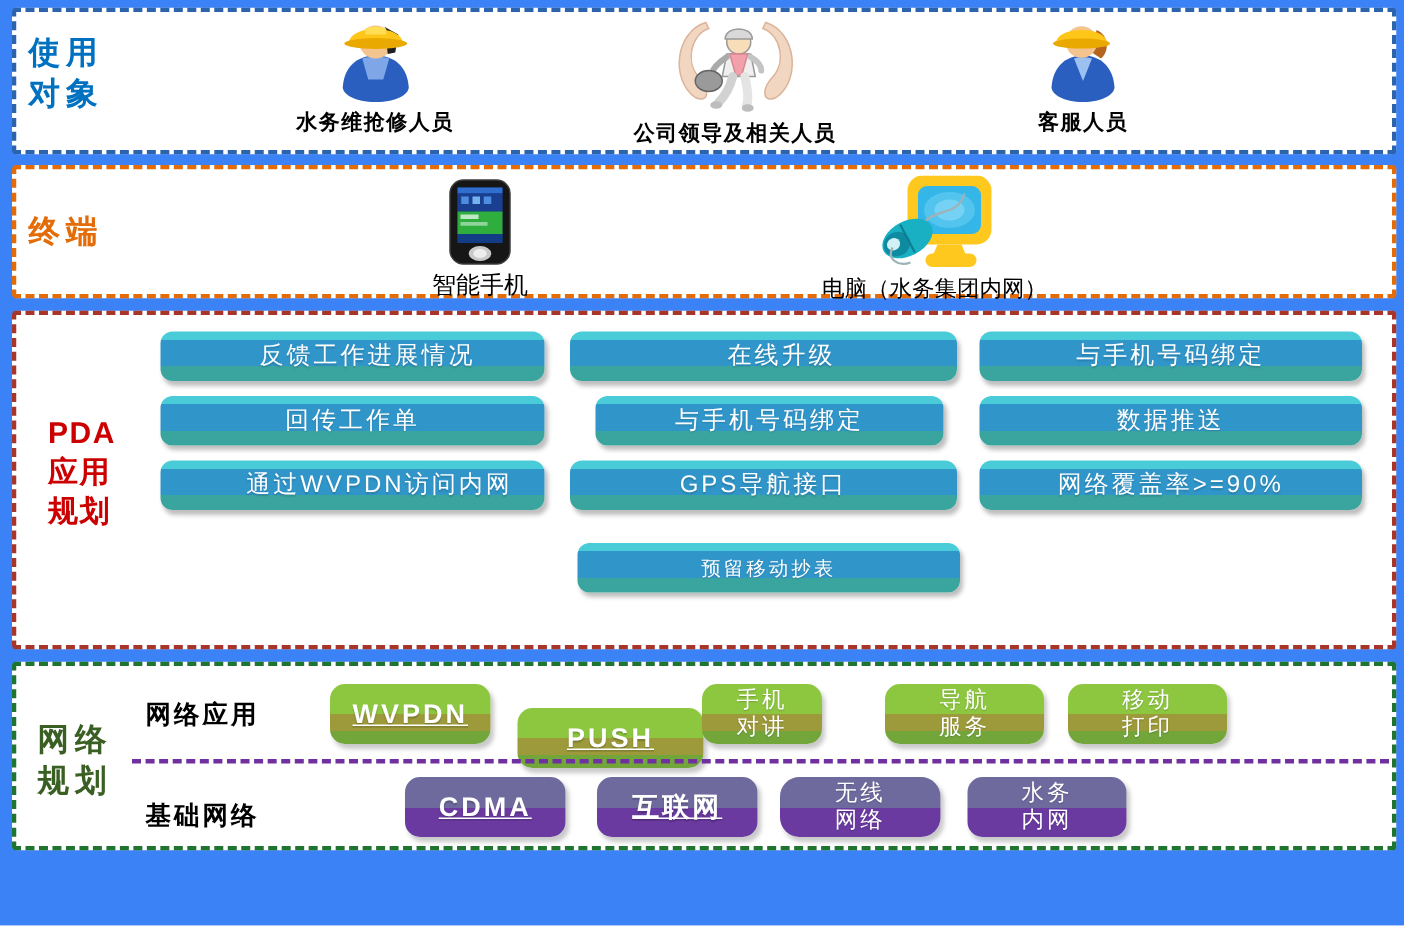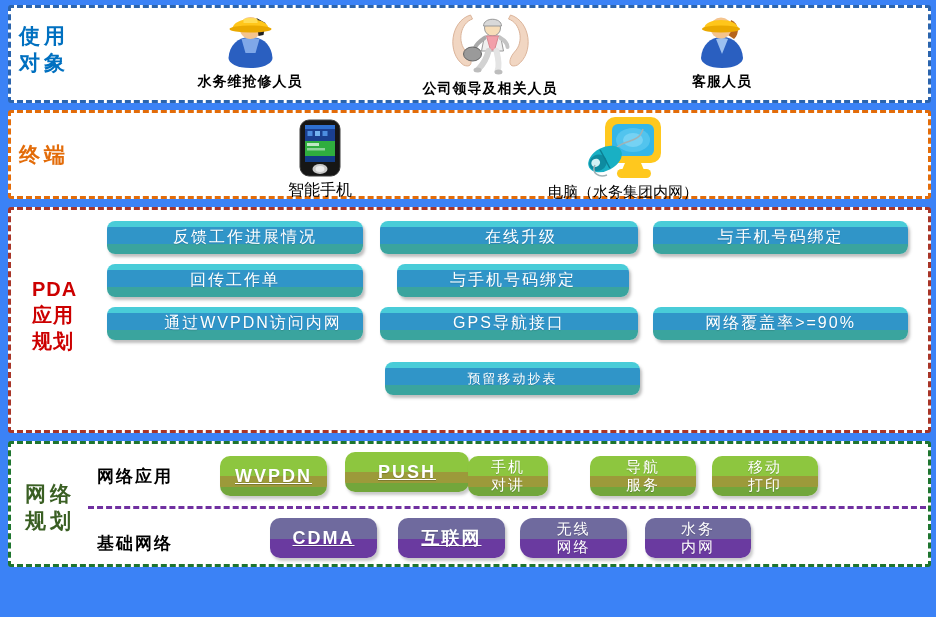--- a/index.html
+++ b/index.html
@@ -153,40 +153,41 @@
       <div>应用</div>
       <div>规划</div>
     </div>
 
     <div class="pill" style="left:96px; top:11px; width:256px;height:33px;padding-left:20px;">反馈工作进展情况</div>
     <div class="pill" style="left:369px;top:11px; width:258px;height:33px;padding-left:24px;">在线升级</div>
     <div class="pill" style="left:642px;top:11px; width:255px;height:33px;">与手机号码绑定</div>
 
     <div class="pill" style="left:96px; top:54px; width:256px;height:33px;">回传工作单</div>
     <div class="pill" style="left:386px;top:54px; width:232px;height:33px;">与手机号码绑定</div>
+    <div class="pill" style="left:642px;top:54px; width:255px;height:33px;">数据推送</div>
 
     <div class="pill" style="left:96px; top:97px; width:256px;height:33px;padding-left:36px;">通过WVPDN访问内网</div>
     <div class="pill" style="left:369px;top:97px; width:258px;height:33px;">GPS导航接口</div>
     <div class="pill" style="left:642px;top:97px; width:255px;height:33px;">网络覆盖率&gt;=90%</div>
 
     <div class="pill small" style="left:374px;top:152px;width:255px;height:33px;">预留移动抄表</div>
   </div>
 
   <div class="sec sec-net">
     <div class="sec-title t-net">
       <div>网络</div>
       <div>规划</div>
     </div>
 
     <div class="row-label" style="left:86px;top:21px;">网络应用</div>
 
     <div class="chip green" style="left:209px;top:12px;width:107px;height:40px;">
       <span class="ln">WVPDN</span>
     </div>
-    <div class="chip green" style="left:334px;top:8px;width:124px;height:40px;">
+    <div class="chip green" style="left:334px;top:28px;width:124px;height:40px;">
       <span class="ln">PUSH</span>
     </div>
     <div class="chip green" style="left:457px;top:12px;width:80px;height:40px;">
       <span class="ln">手机</span>
       <span class="ln">对讲</span>
     </div>
     <div class="chip green" style="left:579px;top:12px;width:106px;height:40px;">
       <span class="ln">导航</span>
       <span class="ln">服务</span>
     </div>

